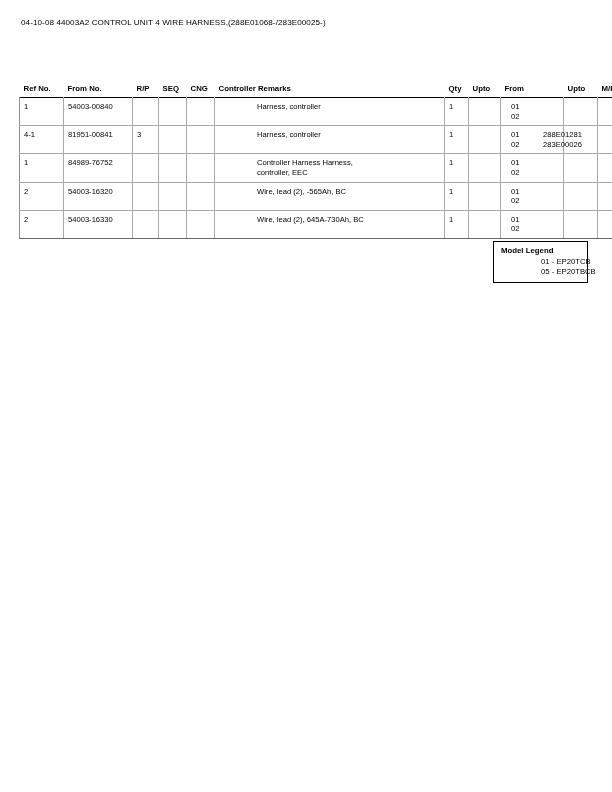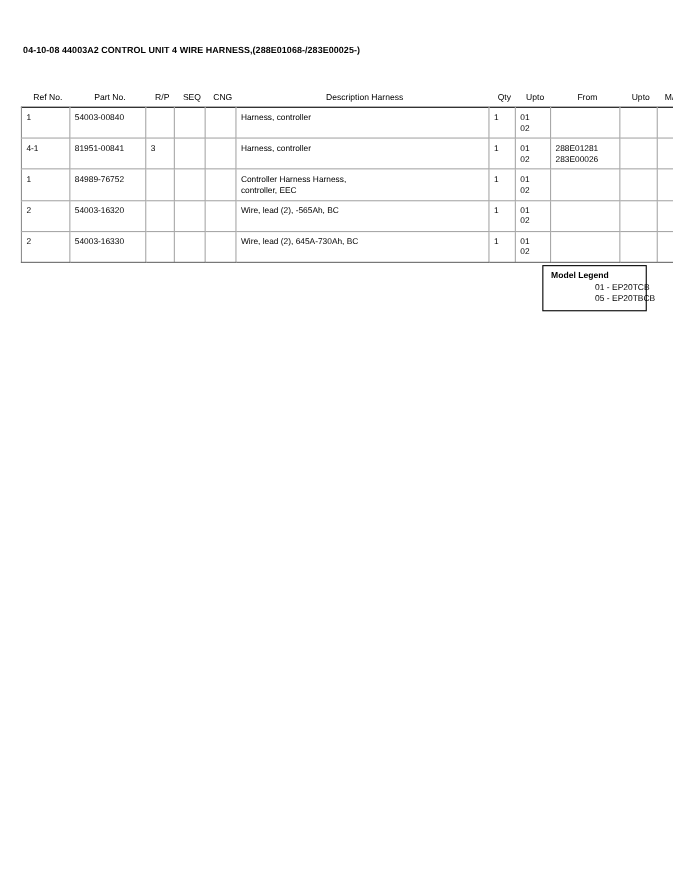--- a/index.html
+++ b/index.html
@@ -25,24 +25,23 @@
     overflow: hidden;
   }
 
   
   .doc-title {
     position: absolute;
     left: 21px;
     top: 17px;
     width: 570px;
     font-size: 8.1px;
-    font-weight: bold;
+    font-weight: normal;
     letter-spacing: 0.01em;
     line-height: 11px;
-    margin-top: 23px;
   }
 
   
   .breadcrumb {
     position: absolute;
     left: 21px;
     top: 41px;
     width: 562px;
     font-size: 7.9px;
     font-weight: bold;
@@ -58,22 +57,22 @@
     width: 574px;
   }
   table.parts {
     border-collapse: collapse;
     width: 574px;
     table-layout: fixed;
     font-size: 7.6px;
   }
   table.parts th {
     font-size: 7.8px;
-    font-weight: normal;
-    text-align: center;
+    font-weight: bold;
+    text-align: left;
     padding: 0 0 4px 4px;
     vertical-align: bottom;
     border: none;
     white-space: nowrap;
   }
   table.parts thead tr {
     border-bottom: 1.6px solid #000;
   }
   table.parts tbody td {
     border: 0.8px solid #a8a8a8;
@@ -103,20 +102,21 @@
   col.c-cng   { width: 28px; }
   col.c-desc  { width: 230px; }
   col.c-qty   { width: 24px; }
   col.c-model { width: 32px; }
   col.c-from  { width: 63px; }
   col.c-upto  { width: 34px; }
   col.c-mr    { width: 24px; }
 
   .cell-lines span {
     display: block;
+    margin-left: 38px;
   }
 
   
   .legend {
     position: absolute;
     left: 493px;
     top: 241px;
     width: 79px;
     border: 1.1px solid #000;
     background: #fff;
@@ -155,25 +155,25 @@
           <col class="c-desc">
           <col class="c-qty">
           <col class="c-model">
         <col class="c-from">
           <col class="c-upto">
           <col class="c-mr">
       </colgroup>
       <thead>
         <tr>
           <th>Ref No.</th>
-          <th>Part No.</th>
+          <th>From No.</th>
           <th>R/P</th>
           <th>SEQ</th>
           <th>CNG</th>
-          <th>Description Harness</th>
+          <th>Controller Remarks</th>
           <th>Qty</th>
           <th>Upto</th>
           <th>From</th>
           <th>Upto</th>
           <th>M/R</th>
         </tr>
       </thead>
       <tbody>
 
         <tr>

